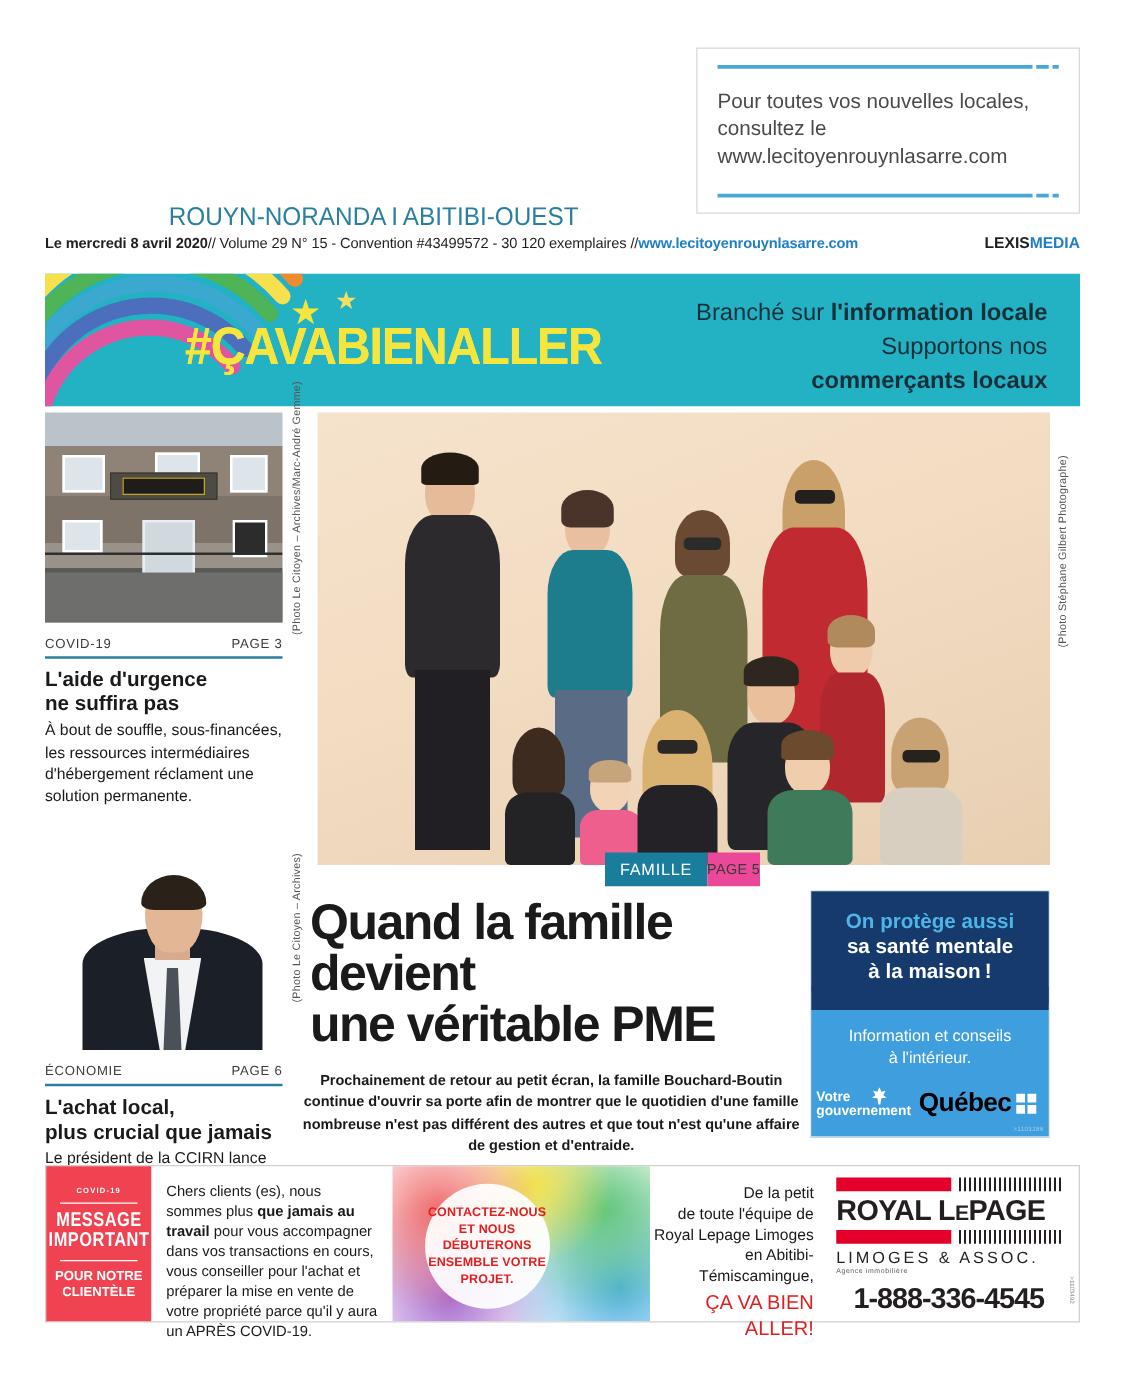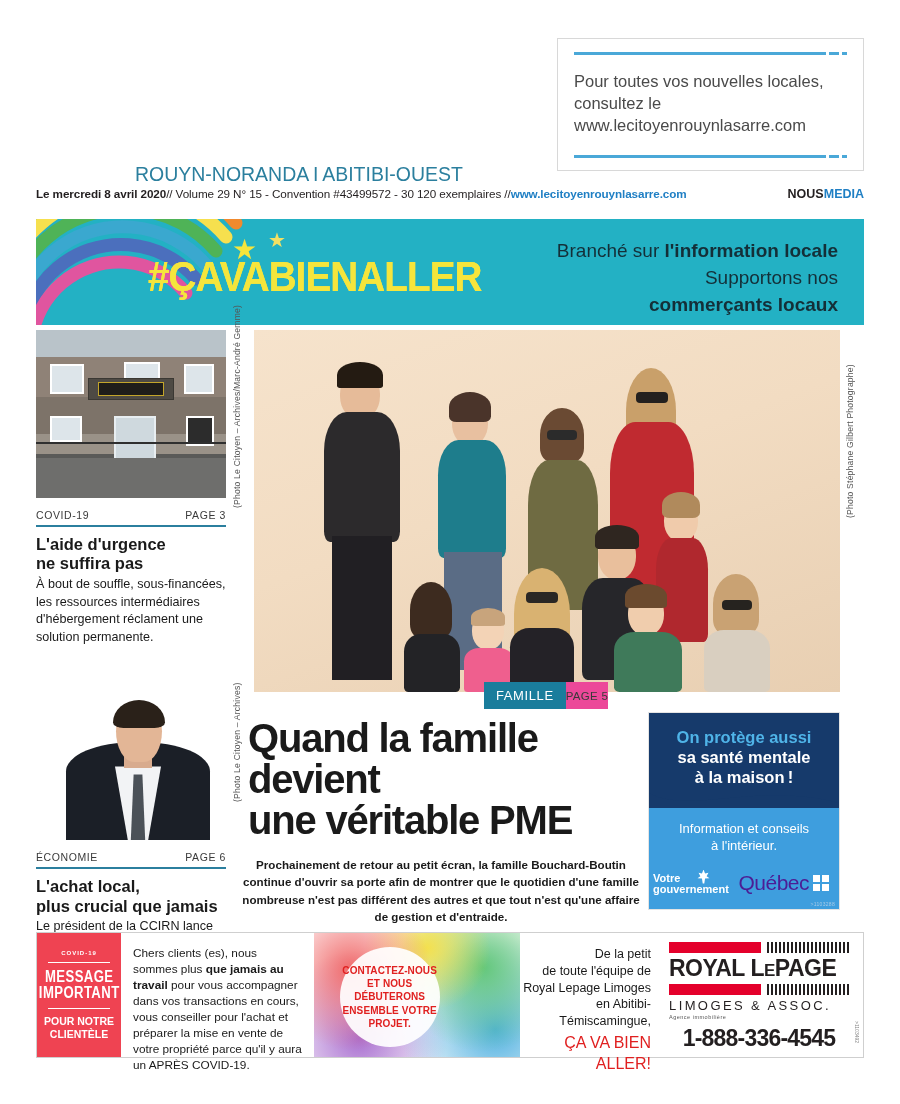--- a/index.html
+++ b/index.html
@@ -250,21 +250,21 @@
     position: relative;
   }
   .qc-fleur {
     position: absolute; left: 44px; top: -3px; width: 13px; height: 14px;
     background: #ffffff;
     clip-path: polygon(50% 0%, 62% 28%, 88% 22%, 74% 48%, 96% 62%, 62% 64%, 56% 100%, 44% 100%, 38% 64%, 4% 62%, 26% 48%, 12% 22%, 38% 28%);
   }
   .qc-quebec {
     display: flex; align-items: center; gap: 4px;
   }
-  .qc-qtext { color: #4c1d95; font-size: 21px; font-weight: normal; letter-spacing: -0.5px; }
+  .qc-qtext { color: #000000; font-size: 21px; font-weight: bold; letter-spacing: -0.5px; }
   .qc-flag { display: grid; grid-template-columns: 1fr 1fr; grid-gap: 2px; }
   .qc-flag div { width: 7px; height: 7px; background: #ffffff; }
   .qc-code {
     position: absolute; right: 4px; bottom: 2px;
     font-size: 5px; color: #a8cbe6; letter-spacing: 0.3px;
   }
 
   
   .bottom-ad {
     position: absolute; left: 36px; top: 932px;
@@ -361,21 +361,21 @@
       <div class="seg2"></div>
       <div class="seg3"></div>
     </div>
   </div>
 
   <div class="info-line">
     <span class="strong">Le mercredi 8 avril 2020</span>
     <span> // Volume 29  N° 15 - Convention #43499572 - 30 120 exemplaires // </span>
     <span class="link">www.lecitoyenrouynlasarre.com</span>
     <span class="grow"></span>
-    <span class="lexis"><span class="a">NOUS</span><span class="b">MEDIA</span></span>
+    <span class="lexis"><span class="a">LEXIS</span><span class="b">MEDIA</span></span>
   </div>
 </div>
 
 <div class="banner">
   <svg class="rainbow" viewBox="0 0 300 230">
     <g fill="none" stroke-linecap="round">
       <path d="M 20 230 A 150 150 0 0 1 250 32" stroke="#e8403c" stroke-width="13"></path>
       <path d="M 26 230 A 136 136 0 0 1 240 46" stroke="#f08a2e" stroke-width="13"></path>
       <path d="M 32 230 A 122 122 0 0 1 230 60" stroke="#f6e04e" stroke-width="13"></path>
       <path d="M 38 230 A 108 108 0 0 1 220 74" stroke="#4fb357" stroke-width="13"></path>

